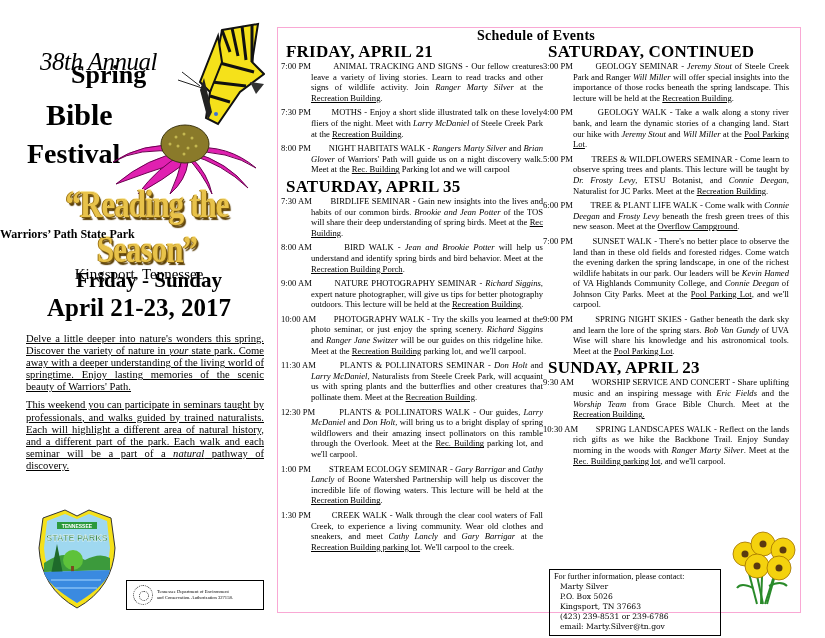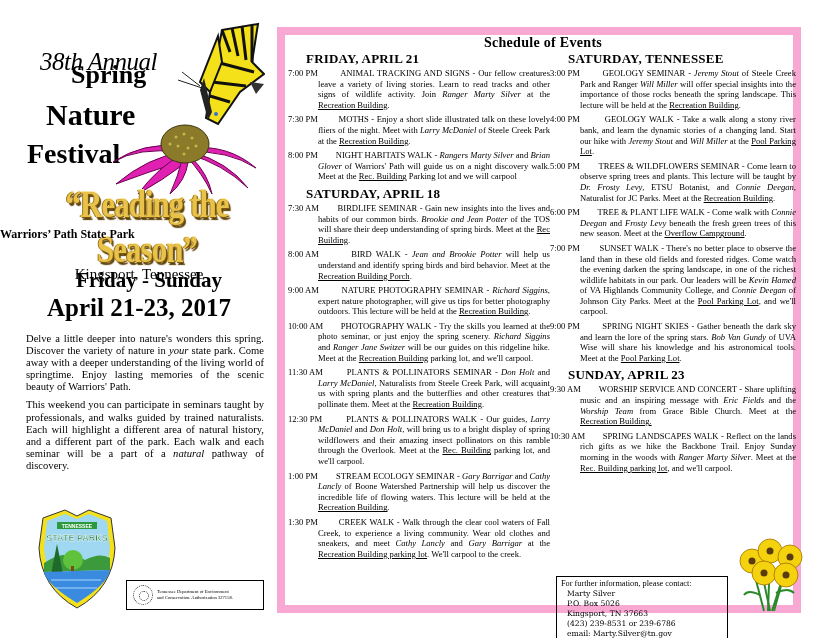--- a/index.html
+++ b/index.html
@@ -13,50 +13,50 @@
   .festival { position:absolute; left:27px; top:138px; font-weight:bold; font-size:28px; }
   .butterfly { position:absolute; left:160px; top:22px; width:105px; height:110px; }
   .coneflower { position:absolute; left:108px; top:122px; width:150px; height:72px; }
   .theme { position:absolute; left:18px; top:182px; width:258px; text-align:center; font-weight:bold; font-size:31px; color:#e8c24a;
            font-family:"Liberation Serif", serif; letter-spacing:-1px;
            text-shadow: 1px 1px 0 #7a5a10, -1px 0 0 #a07818, 0 -1px 0 #f8e6a0, 2px 2px 1px #5a3e06; transform:scaleY(1.25); transform-origin:top; }
   .park { position:absolute; left:0; width:278px; top:227px; font-weight:bold; font-size:12px; }
   .city { position:absolute; left:0; width:278px; top:266px; text-align:center; font-size:15px; }
   .days { position:absolute; left:10px; width:278px; top:268px; text-align:center; font-weight:bold; font-size:21px; }
   .dates { position:absolute; left:0; width:278px; top:294px; text-align:center; font-weight:bold; font-size:25px; }
-  .intro { position:absolute; left:26px; top:333px; width:238px; font-size:10.6px; line-height:12.1px; text-align:justify; }
+  .intro { position:absolute; left:26px; top:333px; width:238px; font-size:10.6px; line-height:12.1px; text-align:justify;text-decoration:underline; }
   .intro p { margin:0 0 6px 0; }
   .logo { position:absolute; left:35px; top:508px; width:84px; height:102px; }
   .authbox { position:absolute; left:126px; top:580px; width:138px; height:30px; border:1px solid #000; box-sizing:border-box; display:flex; align-items:center; }
   .recycle { width:20px; height:20px; margin:0 4px 0 6px; border-radius:50%; border:1px dotted #333; box-sizing:border-box; position:relative; }
   .recycle:after { content:""; position:absolute; left:5px; top:5px; width:8px; height:8px; border:1px dotted #333; border-radius:50%; }
   .authtext { font-size:4.6px; line-height:6px; }
 
   
-  .box { position:absolute; left:277px; top:27px; width:524px; height:586px; border:8px solid #f9a8d4; box-sizing:border-box; }
+  .box { position:absolute; left:277px; top:27px; width:524px; height:586px; border:1px solid #f9a8d4; box-sizing:border-box; }
   .box-title { position:absolute; left:0; width:516px; top:0px; text-align:center; font-weight:bold; font-size:14px; letter-spacing:0.3px; }
   .col { position:absolute; top:16px; font-size:8.6px; line-height:10.6px; }
   .col1 { left:3px; width:262px; }
   .col2 { left:265px; width:246px; }
-  .day { font-weight:bold; font-size:13px; line-height:16px; margin:0 0 1px 18px; letter-spacing:0.2px; }
+  .day { font-weight:bold; font-size:17px; line-height:16px; margin:0 0 1px 5px; letter-spacing:0.2px; }
   .ev { position:relative; padding-left:30px; margin-bottom:4px; text-align:justify; }
   .ev .time { position:absolute; left:0; top:0; white-space:nowrap; }
   .i { font-style:italic; }
   .u { text-decoration:underline; }
   .contact { position:absolute; left:271px; top:541px; width:172px; height:67px; border:1px solid #000; box-sizing:border-box; padding:2px 4px; font-size:8.3px; line-height:10px; }
   .contact .lines { padding-left:6px; font-family:"DejaVu Serif", serif; font-size:7.6px; line-height:10px; }
   .flowers { position:absolute; left:447px; top:500px; width:75px; height:80px; }
 </style>
 </head>
 <body>
 
 <div class="left">
   <div class="annual">38th Annual</div>
   <div class="spring">Spring</div>
-  <div class="nature">Nature</div>
+  <div class="nature">Bible</div>
   <div class="festival">Festival</div>
 
   <svg class="butterfly" viewBox="0 0 105 110">
     <path d="M62 8 L98 2 L92 40 L104 52 L80 70 L58 102 L46 96 L50 70 Z" fill="#f5e11a" stroke="#111" stroke-width="2"></path>
     <path d="M62 8 L70 30 M72 6 L78 34 M82 4 L86 38 M92 3 L92 40 M56 40 L94 50 M52 60 L86 64 M50 74 L70 80" stroke="#111" stroke-width="3"></path>
     <path d="M58 14 L40 60 L50 70 L62 40 Z" fill="#f5e11a" stroke="#111" stroke-width="2"></path>
     <path d="M44 56 L52 90 L48 98 L40 68 Z" fill="#222"></path>
     <path d="M90 60 L104 62 L96 72 Z" fill="#333"></path>
     <path d="M40 64 L22 50 M42 66 L18 58" stroke="#222" stroke-width="1"></path>
     <circle cx="56" cy="92" r="2" fill="#3a6fd8"></circle>
@@ -124,41 +124,41 @@
 
   <div class="col col1">
     <div class="day">FRIDAY, APRIL 21</div>
 
     <div class="ev"><span class="time">7:00 PM</span>&nbsp;&nbsp;&nbsp;&nbsp;&nbsp;&nbsp;&nbsp;&nbsp;<span>ANIMAL TRACKING AND SIGNS</span><span> - Our fellow creatures leave a variety of living stories. Learn to read tracks and other signs of wildlife activity. Join </span><span class="i">Ranger Marty Silver</span><span> at the </span><span class="u">Recreation Building</span><span>.</span></div>
 
     <div class="ev"><span class="time">7:30 PM</span>&nbsp;&nbsp;&nbsp;&nbsp;&nbsp;&nbsp;&nbsp;&nbsp;<span>MOTHS</span><span> - Enjoy a short slide illustrated talk on these lovely fliers of the night. Meet with </span><span class="i">Larry McDaniel</span><span> of Steele Creek Park at the </span><span class="u">Recreation Building</span><span>.</span></div>
 
     <div class="ev"><span class="time">8:00 PM</span>&nbsp;&nbsp;&nbsp;&nbsp;&nbsp;&nbsp;&nbsp;&nbsp;<span>NIGHT HABITATS WALK</span><span> - </span><span class="i">Rangers Marty Silver</span><span> and </span><span class="i">Brian Glover</span><span> of Warriors' Path will guide us on a night discovery walk. Meet at the </span><span class="u">Rec. Building</span><span> Parking lot and we will carpool</span></div>
 
-    <div class="day">SATURDAY, APRIL 18</div>
+    <div class="day">SATURDAY, APRIL 35</div>
 
     <div class="ev"><span class="time">7:30 AM</span>&nbsp;&nbsp;&nbsp;&nbsp;&nbsp;&nbsp;&nbsp;&nbsp;<span>BIRDLIFE SEMINAR</span><span> - Gain new insights into the lives and habits of our common birds. </span><span class="i">Brookie and Jean Potter</span><span> of the TOS will share their deep understanding of spring birds. Meet at the </span><span class="u">Rec Building</span><span>.</span></div>
 
     <div class="ev"><span class="time">8:00 AM</span>&nbsp;&nbsp;&nbsp;&nbsp;&nbsp;&nbsp;&nbsp;&nbsp;<span>BIRD WALK</span><span> - </span><span class="i">Jean and Brookie Potter</span><span> will help us understand and identify spring birds and bird behavior. Meet at the </span><span class="u">Recreation Building Porch</span><span>.</span></div>
 
     <div class="ev"><span class="time">9:00 AM</span>&nbsp;&nbsp;&nbsp;&nbsp;&nbsp;&nbsp;&nbsp;&nbsp;<span>NATURE PHOTOGRAPHY SEMINAR</span><span> - </span><span class="i">Richard Siggins</span><span>, expert nature photographer, will give us tips for better photography outdoors. This lecture will be held at the </span><span class="u">Recreation Building</span><span>.</span></div>
 
     <div class="ev"><span class="time">10:00 AM</span>&nbsp;&nbsp;&nbsp;&nbsp;&nbsp;&nbsp;&nbsp;&nbsp;&nbsp;<span>PHOTOGRAPHY WALK</span><span> - Try the skills you learned at the photo seminar, or just enjoy the spring scenery. </span><span class="i">Richard Siggins</span><span> and </span><span class="i">Ranger Jane Switzer</span><span> will be our guides on this ridgeline hike. Meet at the </span><span class="u">Recreation Building</span><span> parking lot, and we'll carpool.</span></div>
 
     <div class="ev"><span class="time">11:30 AM</span>&nbsp;&nbsp;&nbsp;&nbsp;&nbsp;&nbsp;&nbsp;&nbsp;&nbsp;<span>PLANTS &amp; POLLINATORS SEMINAR</span><span> - </span><span class="i">Don Holt</span><span> and </span><span class="i">Larry McDaniel</span><span>, Naturalists from Steele Creek Park, will acquaint us with spring plants and the butterflies and other creatures that pollinate them. Meet at the </span><span class="u">Recreation Building</span><span>.</span></div>
 
     <div class="ev"><span class="time">12:30 PM</span>&nbsp;&nbsp;&nbsp;&nbsp;&nbsp;&nbsp;&nbsp;&nbsp;&nbsp;<span>PLANTS &amp; POLLINATORS WALK</span><span> - Our guides, </span><span class="i">Larry McDaniel</span><span> and </span><span class="i">Don Holt</span><span>, will bring us to a bright display of spring wildflowers and their amazing insect pollinators on this ramble through the Overlook. Meet at the </span><span class="u">Rec. Building</span><span> parking lot, and we'll carpool.</span></div>
 
     <div class="ev"><span class="time">1:00 PM</span>&nbsp;&nbsp;&nbsp;&nbsp;&nbsp;&nbsp;&nbsp;&nbsp;<span>STREAM ECOLOGY SEMINAR</span><span> - </span><span class="i">Gary Barrigar</span><span> and </span><span class="i">Cathy Lancly</span><span> of Boone Watershed Partnership will help us discover the incredible life of flowing waters. This lecture will be held at the </span><span class="u">Recreation Building</span><span>.</span></div>
 
     <div class="ev"><span class="time">1:30 PM</span>&nbsp;&nbsp;&nbsp;&nbsp;&nbsp;&nbsp;&nbsp;&nbsp;<span>CREEK WALK</span><span> - Walk through the clear cool waters of Fall Creek, to experience a living community. Wear old clothes and sneakers, and meet </span><span class="i">Cathy Lancly</span><span> and </span><span class="i">Gary Barrigar</span><span> at the </span><span class="u">Recreation Building parking lot</span><span>. We'll carpool to the creek.</span></div>
   </div>
 
   <div class="col col2">
-    <div class="day">SATURDAY, TENNESSEE</div>
+    <div class="day">SATURDAY, CONTINUED</div>
 
     <div class="ev"><span class="time">3:00 PM</span>&nbsp;&nbsp;&nbsp;&nbsp;&nbsp;&nbsp;&nbsp;&nbsp;<span>GEOLOGY SEMINAR</span><span> - </span><span class="i">Jeremy Stout</span><span> of Steele Creek Park and Ranger </span><span class="i">Will Miller</span><span> will offer special insights into the importance of those rocks beneath the spring landscape. This lecture will be held at the </span><span class="u">Recreation Building</span><span>.</span></div>
 
     <div class="ev"><span class="time">4:00 PM</span>&nbsp;&nbsp;&nbsp;&nbsp;&nbsp;&nbsp;&nbsp;&nbsp;<span>GEOLOGY WALK</span><span> - Take a walk along a stony river bank, and learn the dynamic stories of a changing land. Start our hike with </span><span class="i">Jeremy Stout</span><span> and </span><span class="i">Will Miller</span><span> at the </span><span class="u">Pool Parking Lot</span><span>.</span></div>
 
     <div class="ev"><span class="time">5:00 PM</span>&nbsp;&nbsp;&nbsp;&nbsp;&nbsp;&nbsp;&nbsp;&nbsp;<span>TREES &amp; WILDFLOWERS SEMINAR</span><span> - Come learn to observe spring trees and plants. This lecture will be taught by </span><span class="i">Dr. Frosty Levy</span><span>, ETSU Botanist, and </span><span class="i">Connie Deegan</span><span>, Naturalist for JC Parks. Meet at the </span><span class="u">Recreation Building</span><span>.</span></div>
 
     <div class="ev"><span class="time">6:00 PM</span>&nbsp;&nbsp;&nbsp;&nbsp;&nbsp;&nbsp;&nbsp;&nbsp;<span>TREE &amp; PLANT LIFE WALK</span><span> - Come walk with </span><span class="i">Connie Deegan</span><span> and </span><span class="i">Frosty Levy</span><span> beneath the fresh green trees of this new season. Meet at the </span><span class="u">Overflow Campground</span><span>.</span></div>
 
     <div class="ev"><span class="time">7:00 PM</span>&nbsp;&nbsp;&nbsp;&nbsp;&nbsp;&nbsp;&nbsp;&nbsp;<span>SUNSET WALK</span><span> - There's no better place to observe the land than in these old fields and forested ridges. Come watch the evening darken the spring landscape, in one of the richest wildlife habitats in our park. Our leaders will be </span><span class="i">Kevin Hamed</span><span> of VA Highlands Community College, and </span><span class="i">Connie Deegan</span><span> of Johnson City Parks. Meet at the </span><span class="u">Pool Parking Lot</span><span>, and we'll carpool.</span></div>

